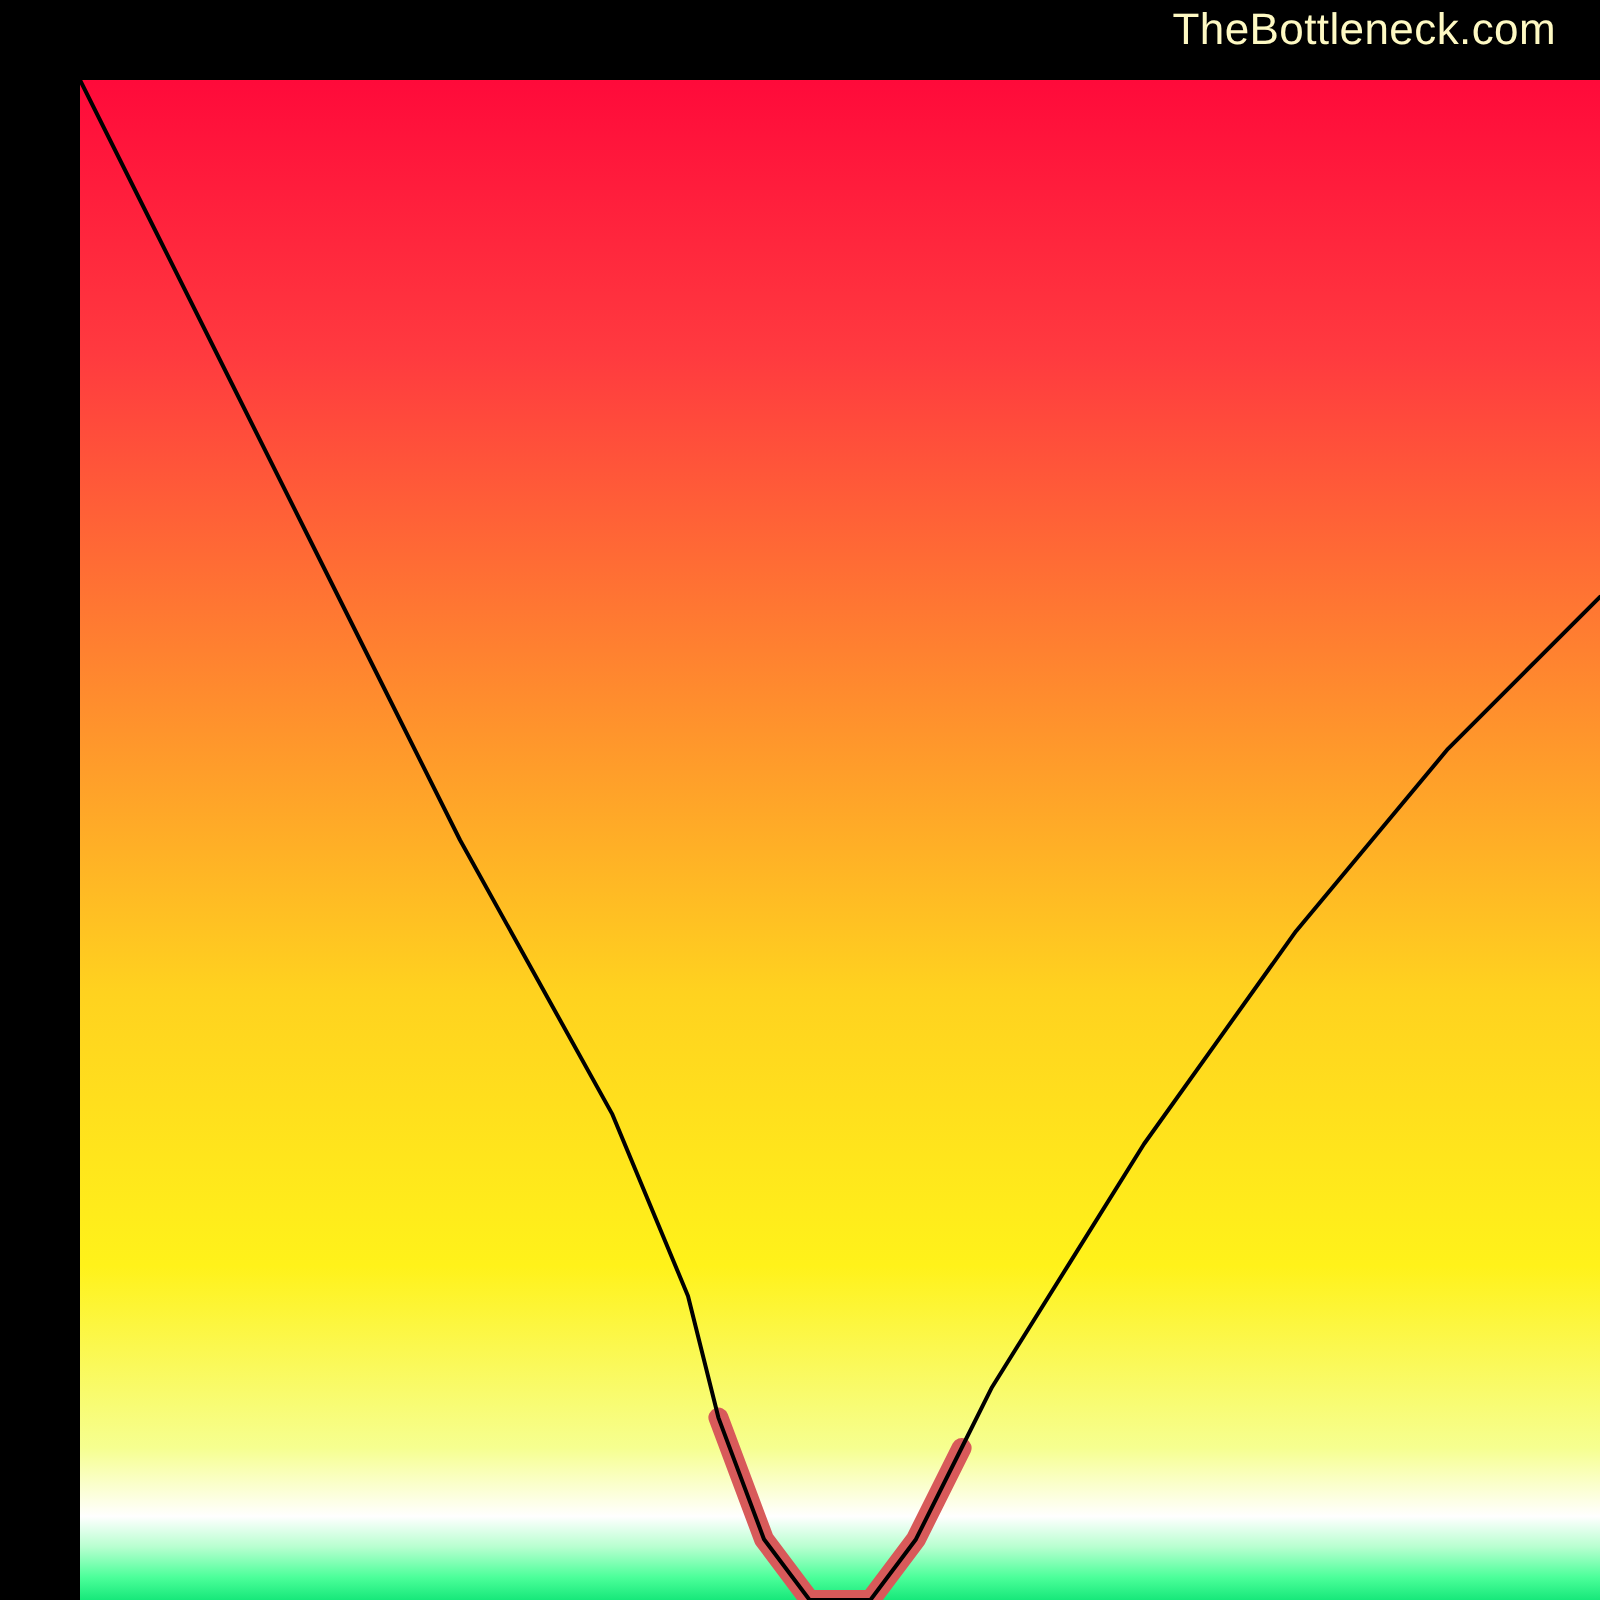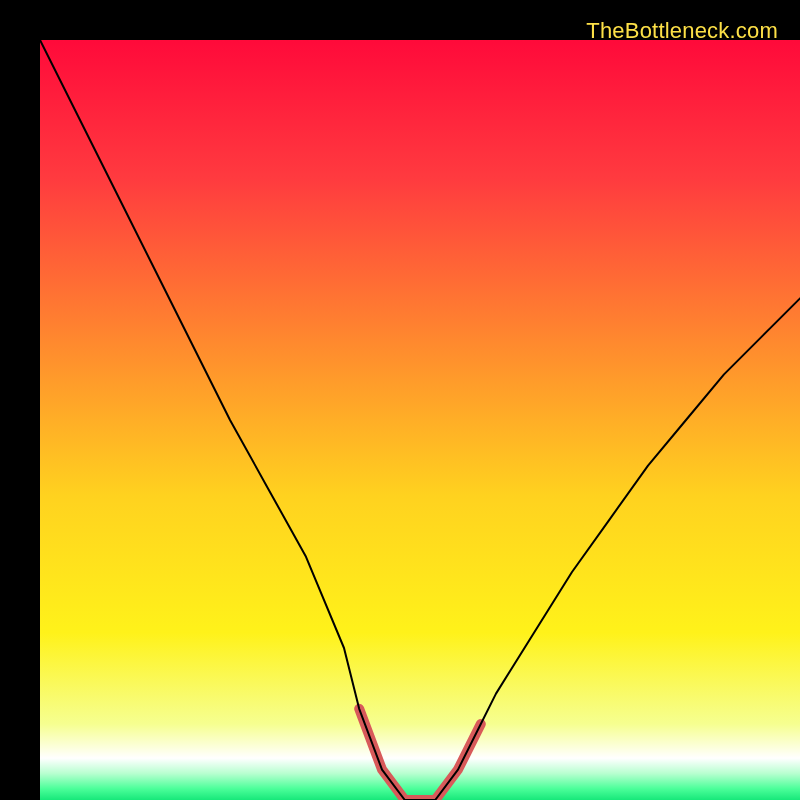--- a/index.html
+++ b/index.html
@@ -14,23 +14,23 @@
     position: absolute;
     top: 0;
     left: 0;
     width: 800px;
     height: 800px;
     box-sizing: border-box;
     border: 20px solid #000;
   }
   .credit {
     position: absolute;
-    top: 18px;
+    top: 2px;
     right: 22px;
-    color: #fde047;
+    color: #fef9c3;
     font-size: 22px;
     font-weight: 500;
     letter-spacing: 0.2px;
     z-index: 5;
   }
   .plot {
     position: absolute;
     top: 20px;
     left: 20px;
     width: 760px;

